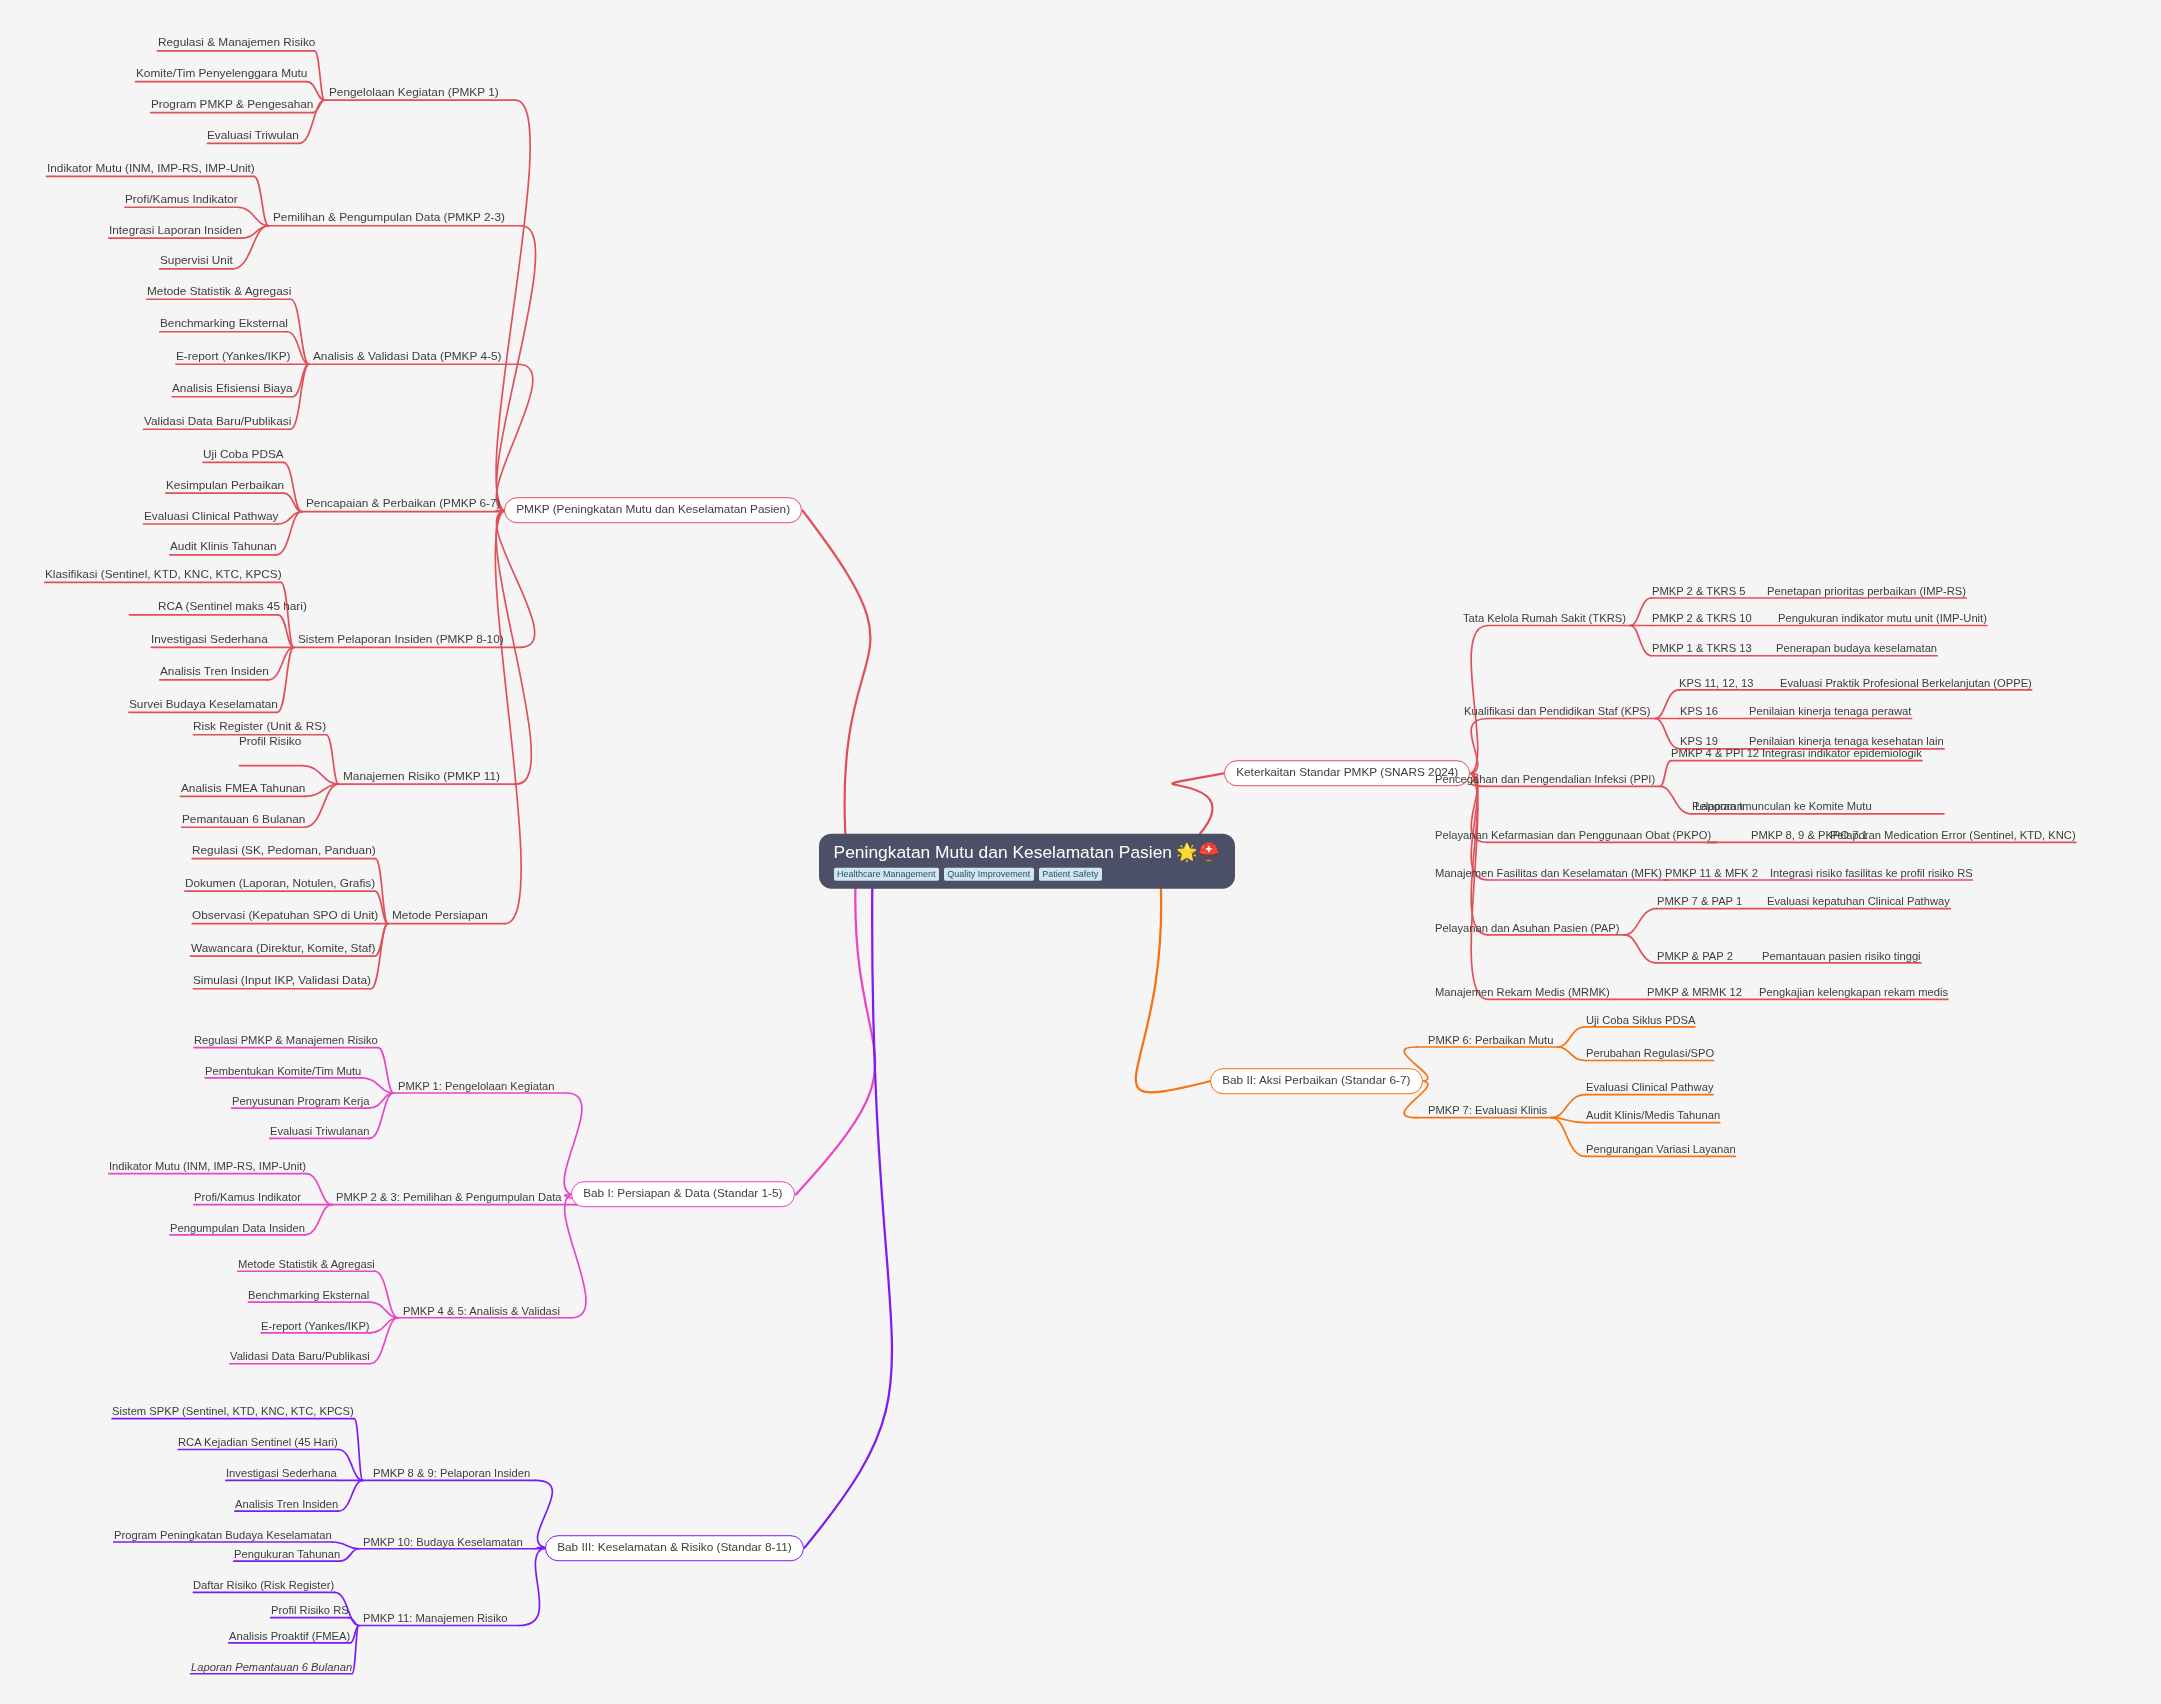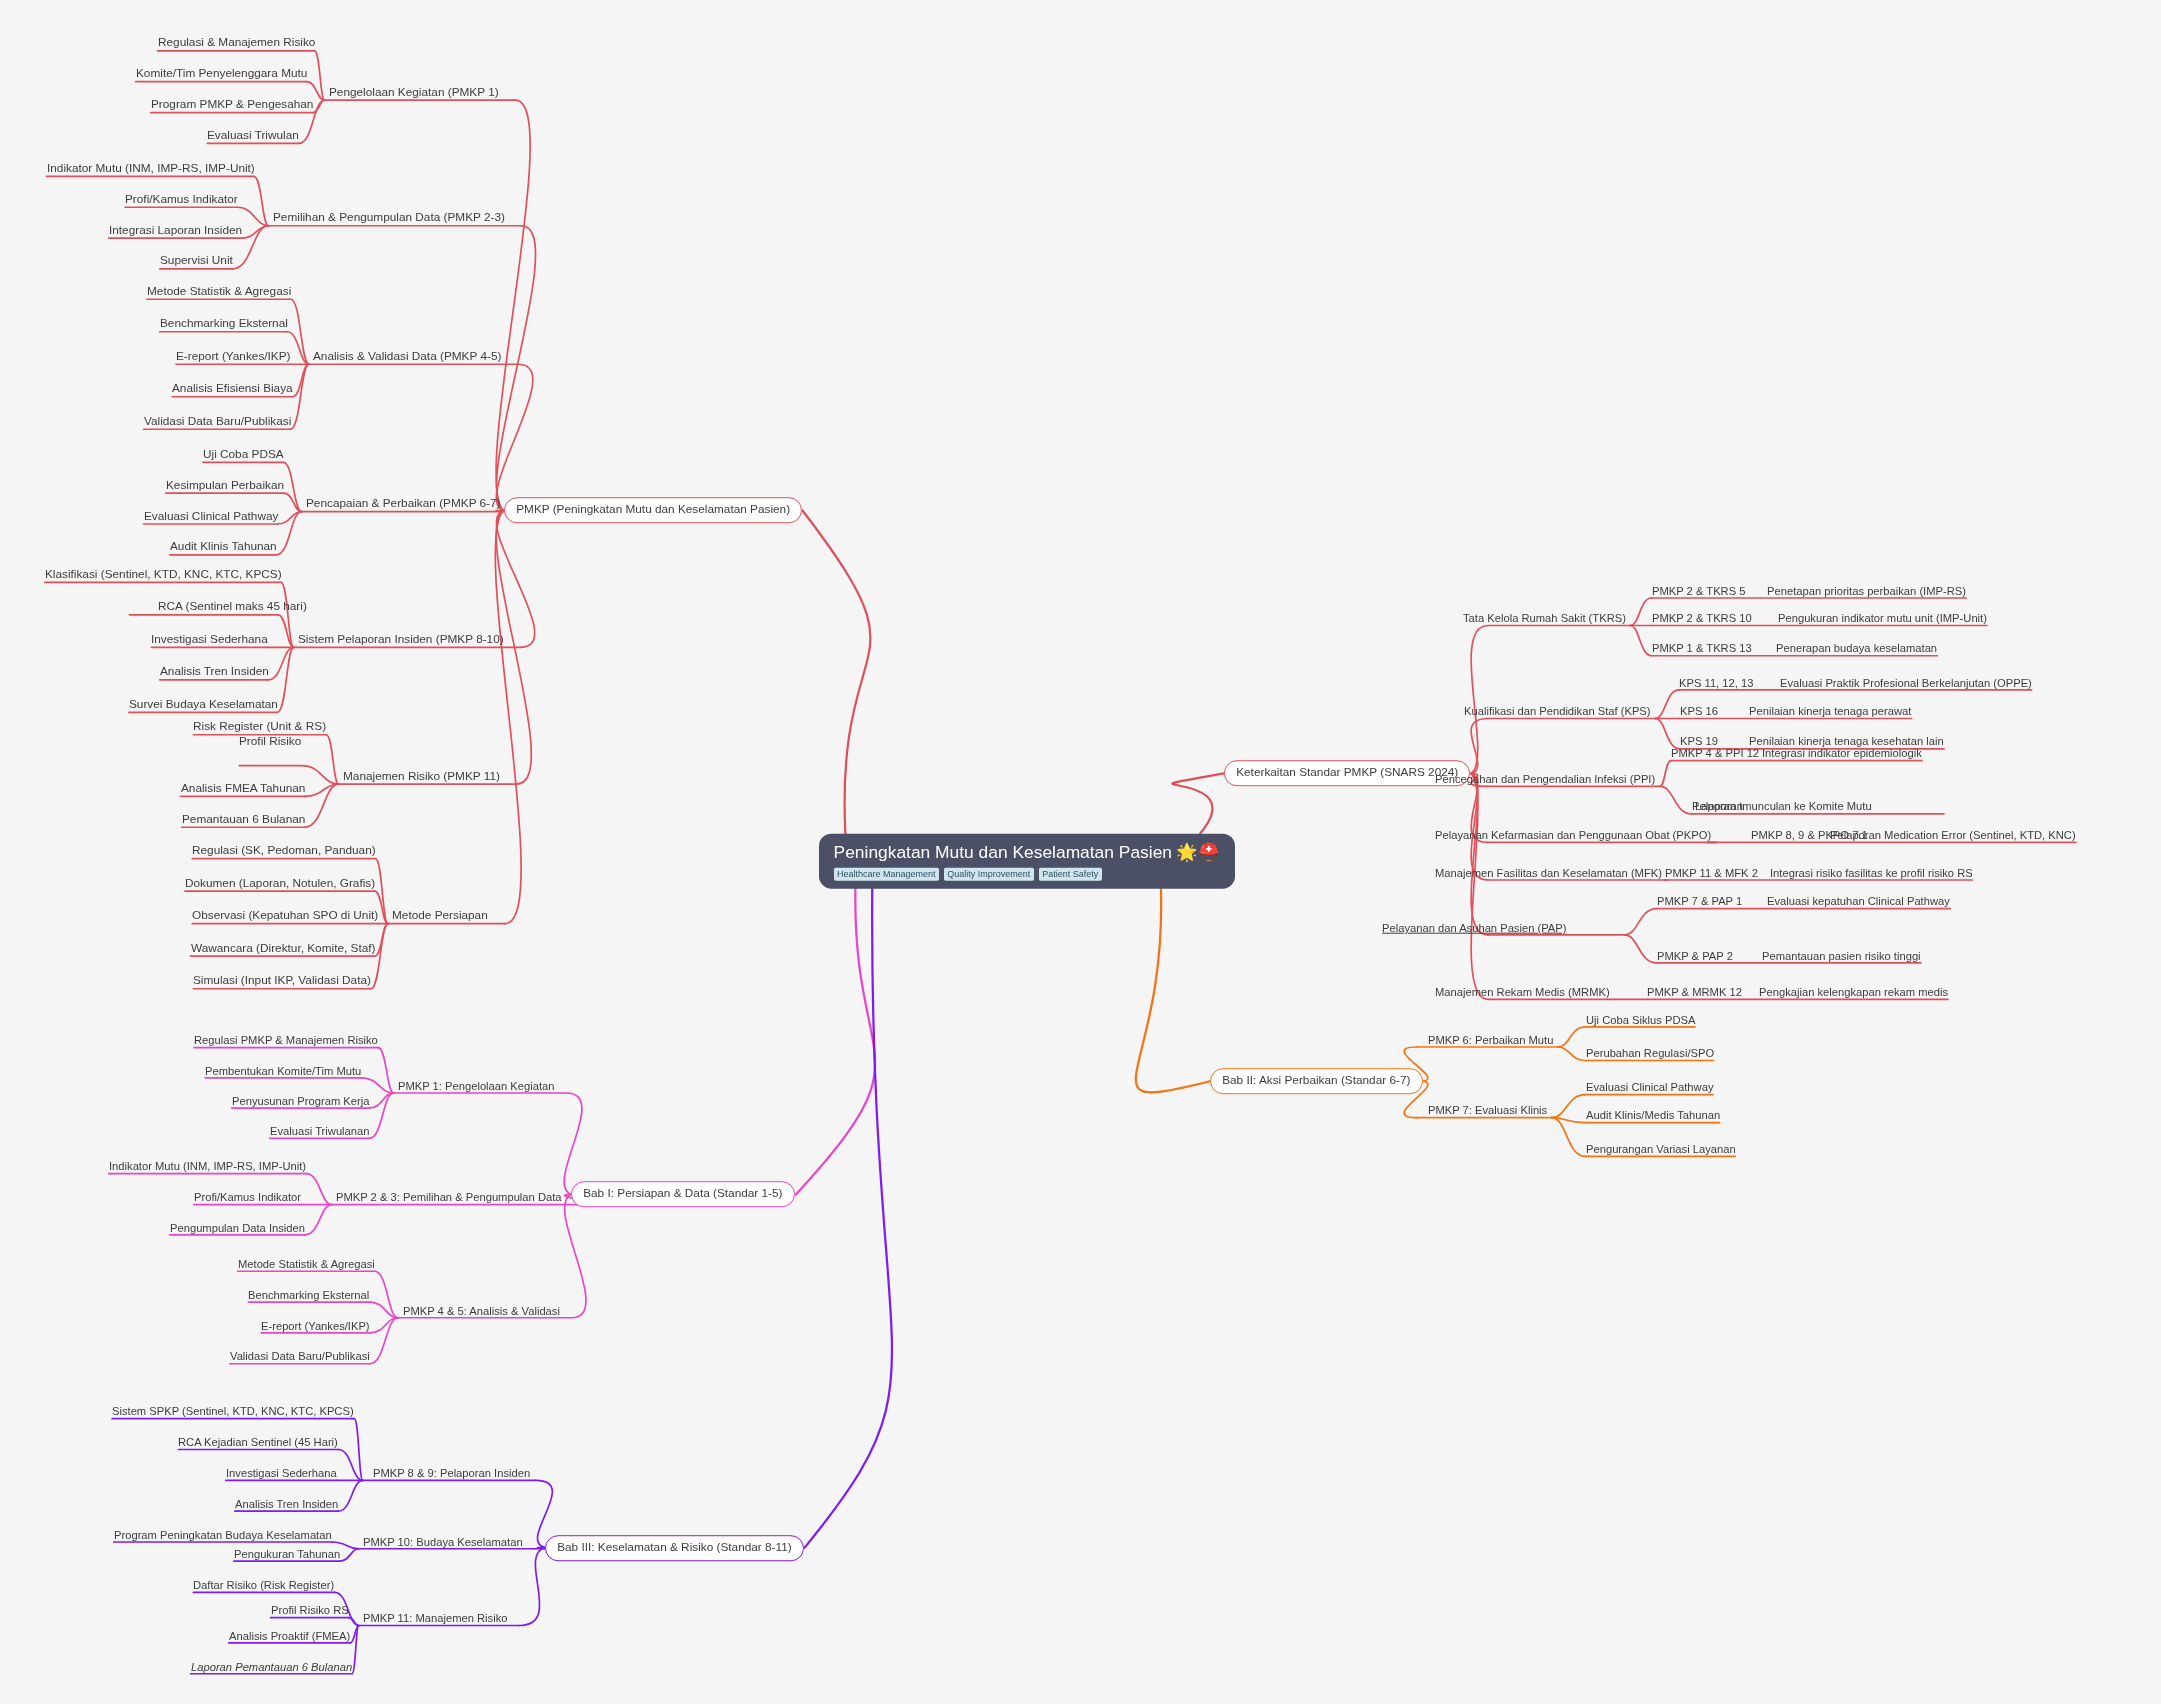--- a/index.html
+++ b/index.html
@@ -334,21 +334,21 @@
   <div class="lbl s2" style="left:1695px;top:812px;">Laporan tmunculan ke Komite Mutu</div>
 
   <div class="lbl s2" style="left:1435px;top:841px;">Pelayanan Kefarmasian dan Penggunaan Obat (PKPO)</div>
   <div class="lbl s2" style="left:1708px;top:841px;padding-left:43px;">PMKP 8, 9 &amp; PKPO 7.1</div>
   <div class="lbl s2" style="left:1830px;top:841px;">Pelaporan Medication Error (Sentinel, KTD, KNC)</div>
 
   <div class="lbl s2" style="left:1435px;top:879px;">Manajemen Fasilitas dan Keselamatan (MFK)</div>
   <div class="lbl s2" style="left:1665px;top:879px;">PMKP 11 &amp; MFK 2</div>
   <div class="lbl s2" style="left:1770px;top:879px;">Integrasi risiko fasilitas ke profil risiko RS</div>
 
-  <div class="lbl s2" style="left:1382px;top:934px;text-decoration:underline;">Pelayanan dan Asuhan Pasien (PAP)</div>
+  <div class="lbl s2" style="left:1435px;top:934px;">Pelayanan dan Asuhan Pasien (PAP)</div>
   <div class="lbl s2" style="left:1657px;top:907px;">PMKP 7 &amp; PAP 1</div>
   <div class="lbl s2" style="left:1767px;top:907px;">Evaluasi kepatuhan Clinical Pathway</div>
   <div class="lbl s2" style="left:1657px;top:962px;">PMKP &amp; PAP 2</div>
   <div class="lbl s2" style="left:1762px;top:962px;">Pemantauan pasien risiko tinggi</div>
 
   <div class="lbl s2" style="left:1435px;top:998px;">Manajemen Rekam Medis (MRMK)</div>
   <div class="lbl s2" style="left:1647px;top:998px;">PMKP &amp; MRMK 12</div>
   <div class="lbl s2" style="left:1759px;top:998px;">Pengkajian kelengkapan rekam medis</div>
 
   <div class="pill pink" style="left:571px;top:1194px;">Bab I: Persiapan &amp; Data (Standar 1-5)</div>

